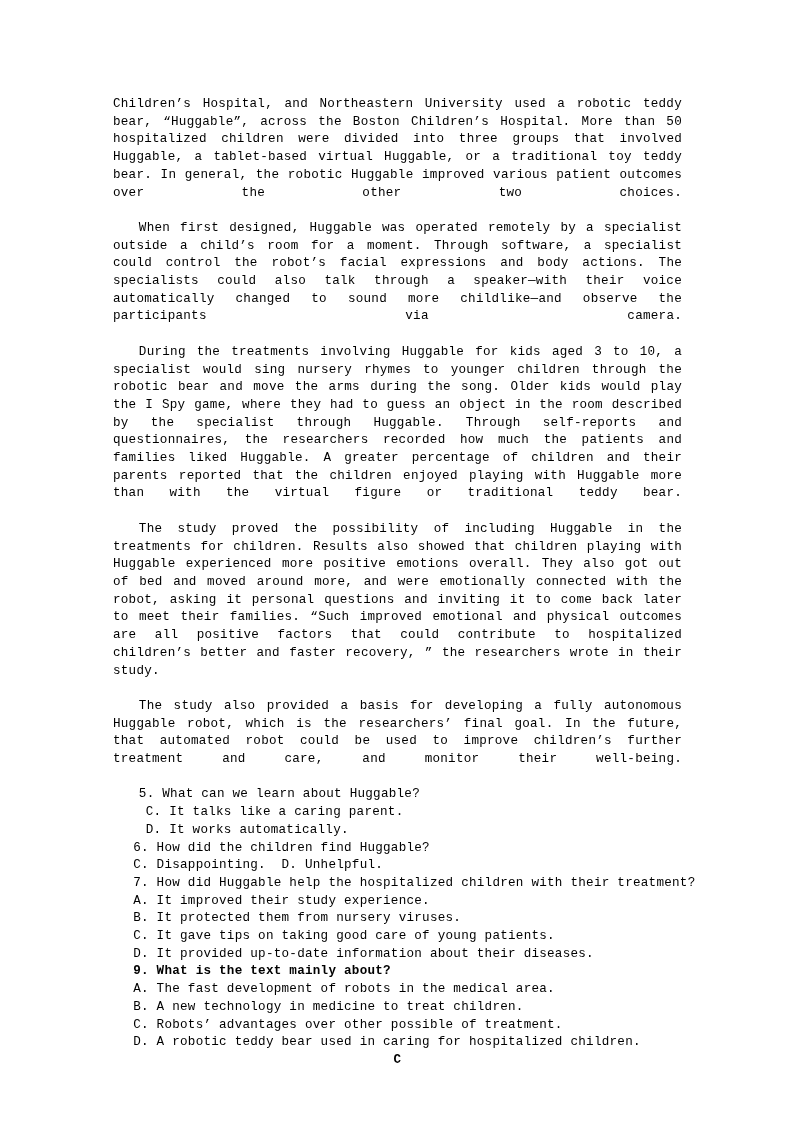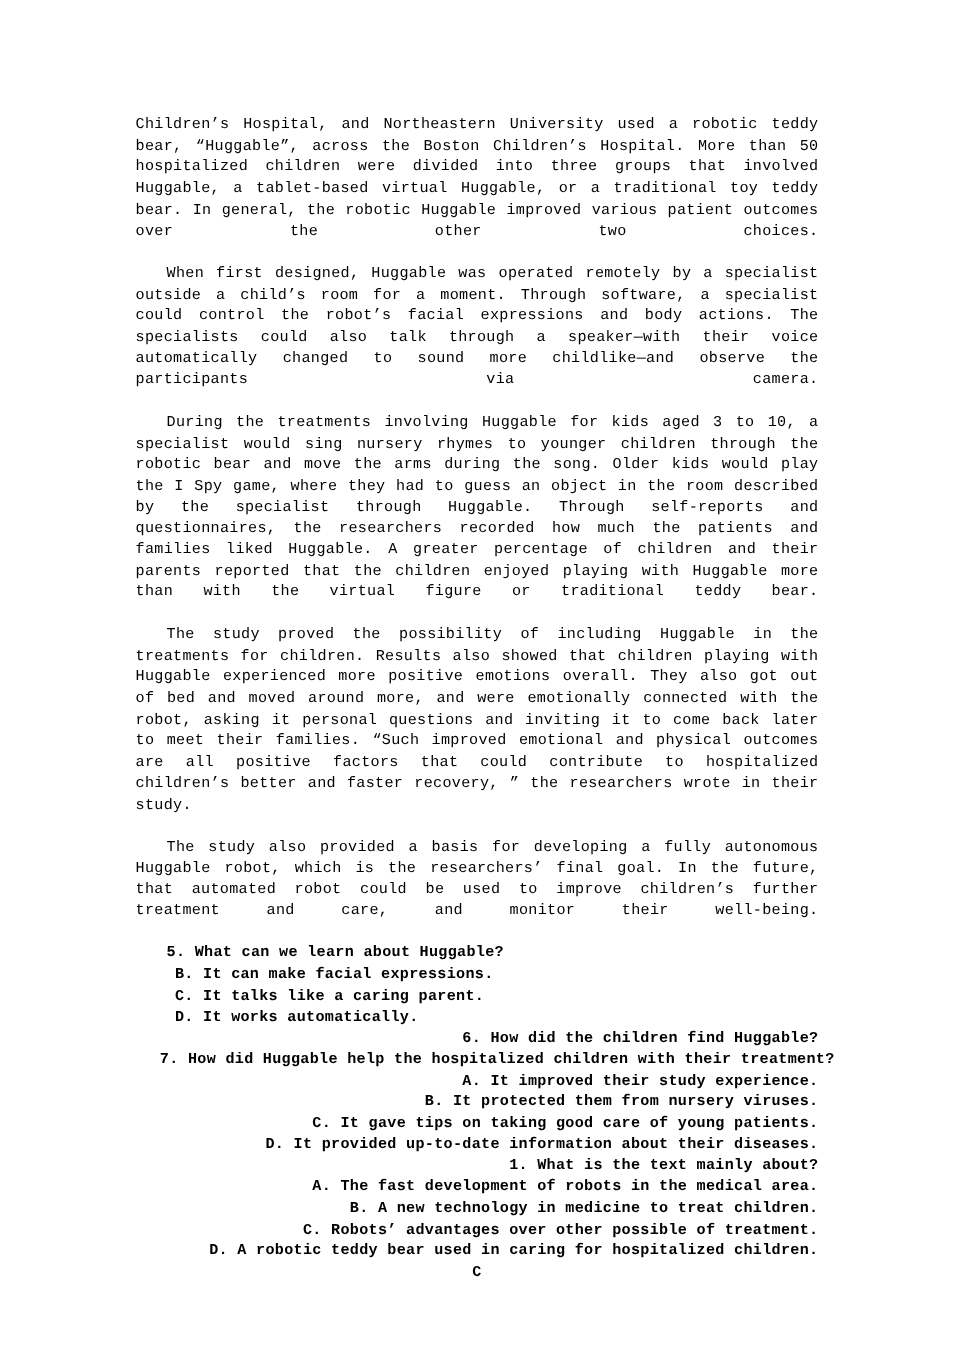--- a/index.html
+++ b/index.html
@@ -59,32 +59,30 @@
     display: inline-block;
     width: 100%;
   }
 
   .q-line {
     font-size: 12.6px;
     line-height: 17.7px;
     margin: 0;
     white-space: pre;
     letter-spacing: 0.02em;
-    font-weight: bold;
   }
 
   .q-stem {
     padding-left: 2.05em;
   }
   .q-opt-indent {
     padding-left: 2.6em;
   }
   .q-opt-flush {
     padding-left: 1.6em;
-    text-align: right;
   }
   .bold {
     font-weight: bold;
   }
 
   .section-letter {
     font-size: 12.6px;
     line-height: 17.7px;
     margin: 0;
     text-align: center;
@@ -102,33 +100,33 @@
 
     <p class="para body">When first designed, Huggable was operated remotely by a specialist outside a child’s room for a moment. Through software, a specialist could control the robot’s facial expressions and body actions. The specialists could also talk through a speaker—with their voice automatically changed to sound more childlike—and observe the participants via camera.</p>
 
     <p class="para body">During the treatments involving Huggable for kids aged 3 to 10, a specialist would sing nursery rhymes to younger children through the robotic bear and move the arms during the song. Older kids would play the I Spy game, where they had to guess an object in the room described by the specialist through Huggable. Through self-reports and questionnaires, the researchers recorded how much the patients and families liked Huggable. A greater percentage of children and their parents reported that the children enjoyed playing with Huggable more than with the virtual figure or traditional teddy bear.</p>
 
     <p class="para body">The study proved the possibility of including Huggable in the treatments for children. Results also showed that children playing with Huggable experienced more positive emotions overall. They also got out of bed and moved around more, and were emotionally connected with the robot, asking it personal questions and inviting it to come back later to meet their families. “Such improved emotional and physical outcomes are all positive factors that could contribute to hospitalized children’s better and faster recovery, ” the researchers wrote in their study.</p>
 
     <p class="para body">The study also provided a basis for developing a fully autonomous Huggable robot, which is the researchers’ final goal. In the future, that automated robot could be used to improve children’s further treatment and care, and monitor their well-being.</p>
 
     <p class="q-line q-stem">5. What can we learn about Huggable?</p>
-    <p class="q-line q-opt-indent">B. It can make facial expressions.</p>
     <p class="q-line q-opt-indent">C. It talks like a caring parent.</p>
     <p class="q-line q-opt-indent">D. It works automatically.</p>
 
     <p class="q-line q-opt-flush">6. How did the children find Huggable?</p>
+    <p class="q-line q-opt-flush">C. Disappointing.  D. Unhelpful.</p>
 
     <p class="q-line q-opt-flush">7. How did Huggable help the hospitalized children with their treatment?</p>
     <p class="q-line q-opt-flush">A. It improved their study experience.</p>
     <p class="q-line q-opt-flush">B. It protected them from nursery viruses.</p>
     <p class="q-line q-opt-flush">C. It gave tips on taking good care of young patients.</p>
     <p class="q-line q-opt-flush">D. It provided up-to-date information about their diseases.</p>
 
-    <p class="q-line q-opt-flush bold">1. What is the text mainly about?</p>
+    <p class="q-line q-opt-flush bold">9. What is the text mainly about?</p>
     <p class="q-line q-opt-flush">A. The fast development of robots in the medical area.</p>
     <p class="q-line q-opt-flush">B. A new technology in medicine to treat children.</p>
     <p class="q-line q-opt-flush">C. Robots’ advantages over other possible of treatment.</p>
     <p class="q-line q-opt-flush">D. A robotic teddy bear used in caring for hospitalized children.</p>
 
     <p class="section-letter">C</p>
 
     <p class="para body"></p>
 
   </div>

